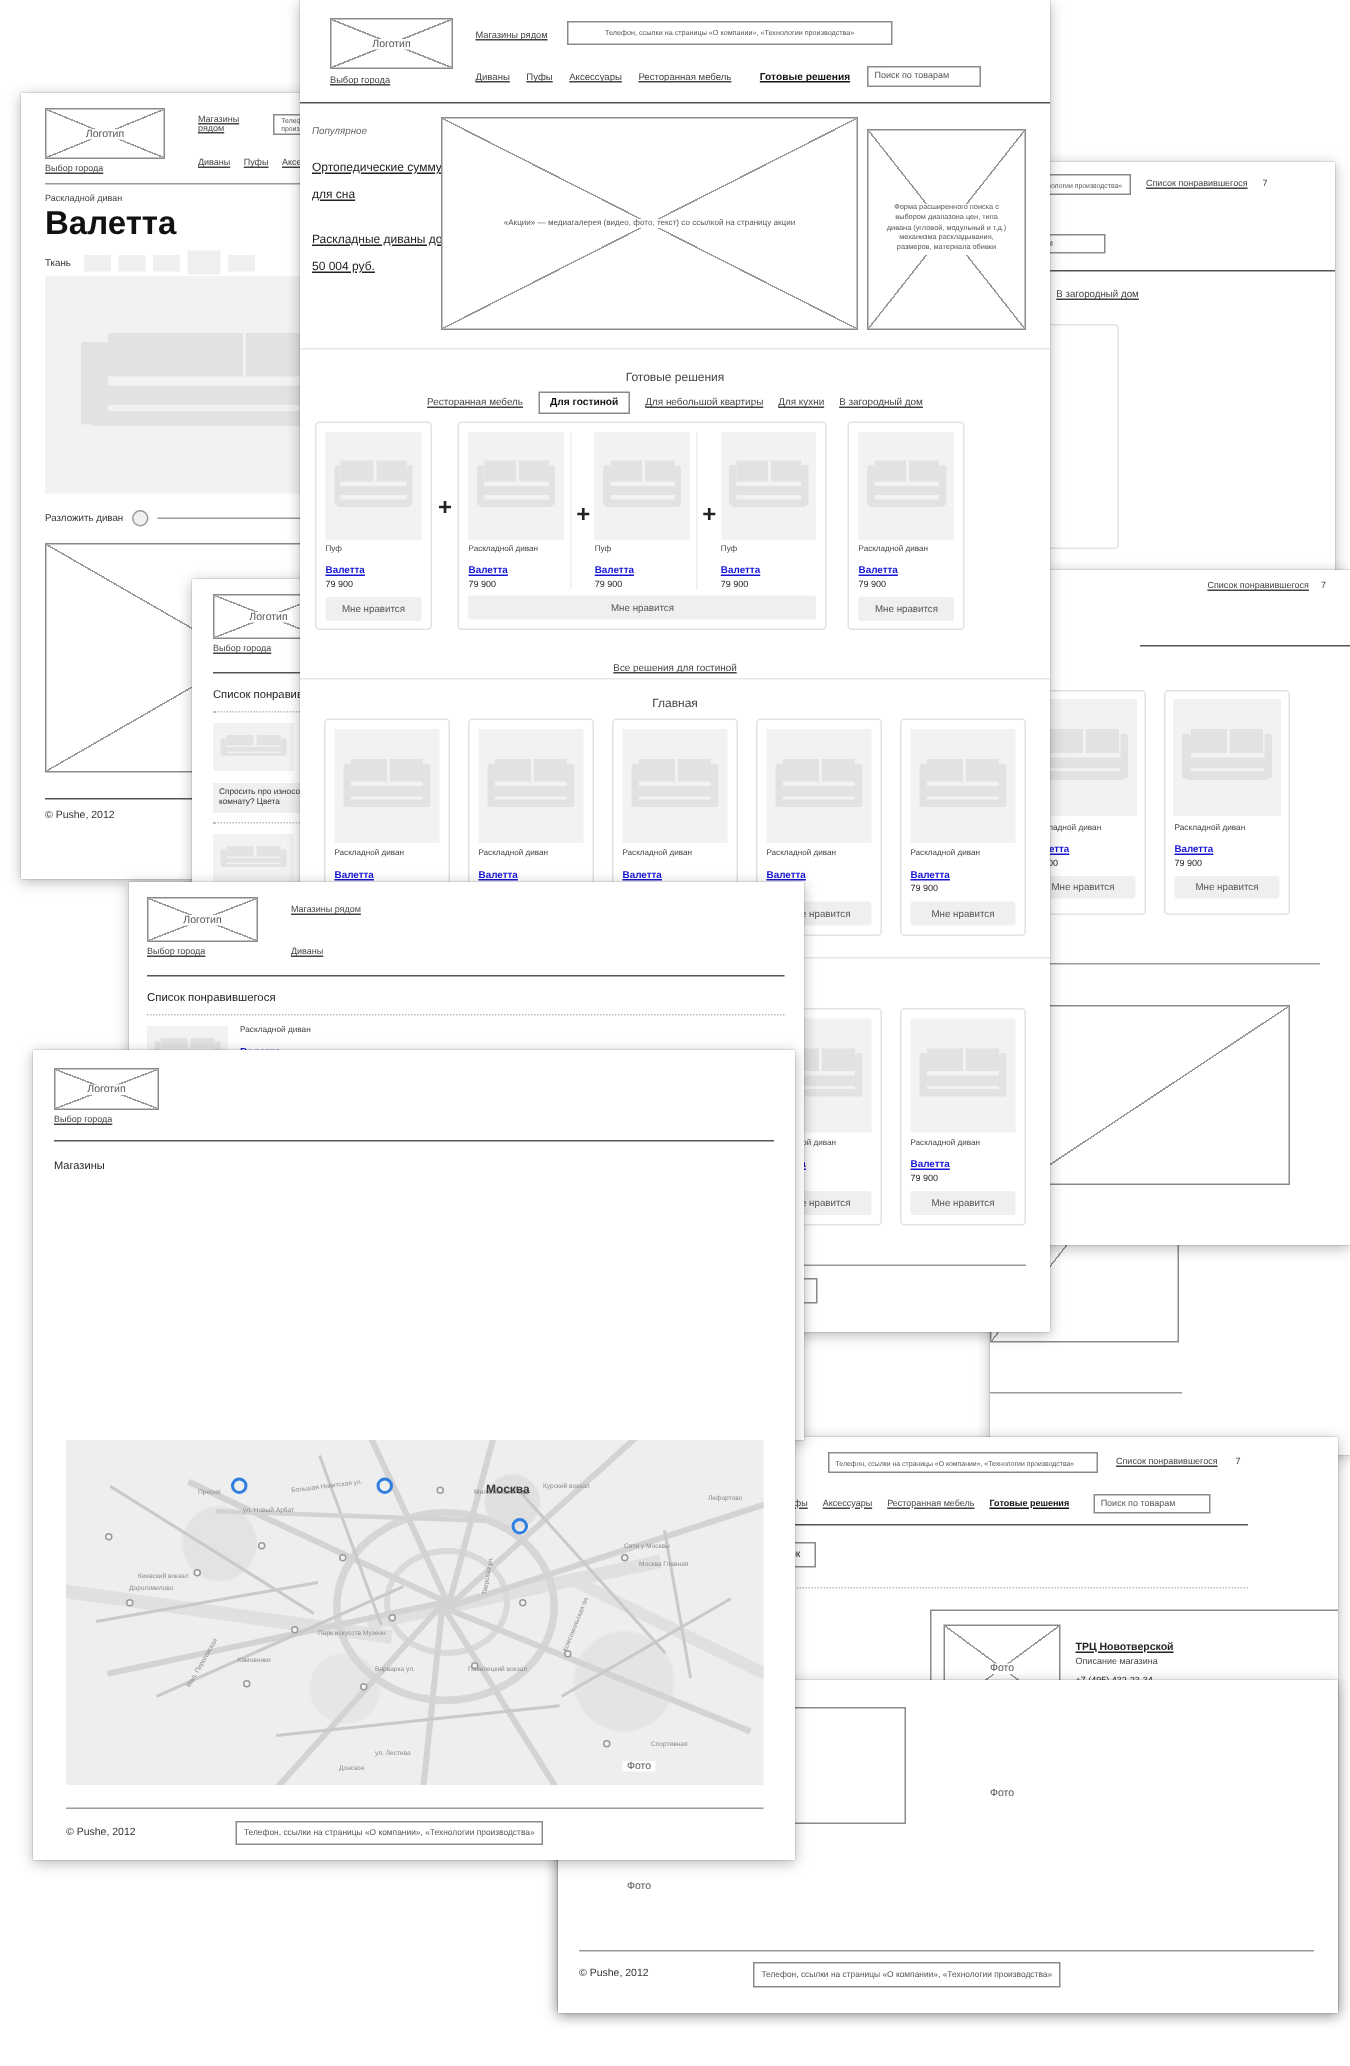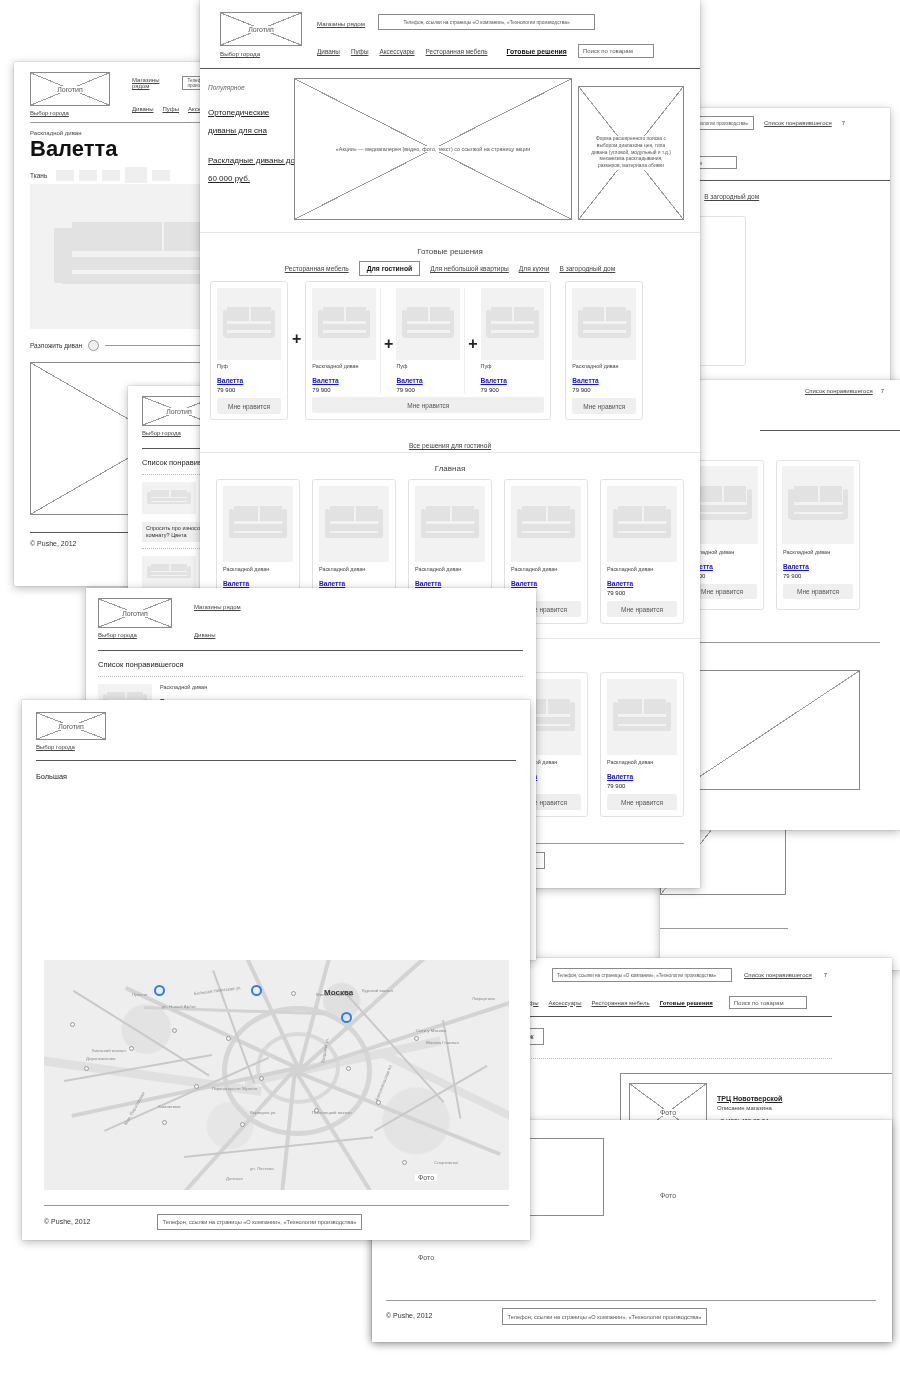--- a/index.html
+++ b/index.html
@@ -461,22 +461,22 @@
     <span class="lnk" style="font-size:6.4px;">Ресторанная мебель</span>
     <span style="font-size:6.8px;font-weight:bold;color:#111;text-decoration:underline;margin-left:8px;">Готовые решения</span>
   </div>
   <div class="field" style="position:absolute;left:378px;top:44px;width:76px;height:14px;">
     <span style="font-size:6px;color:#555;">Поиск по товарам</span>
   </div>
   <div class="rule2" style="position:absolute;left:0px;top:68px;width:500px;"></div>
 
   <div style="position:absolute;left:8px;top:84px;width:90px;">
     <div style="font-size:6.5px;color:#666;font-style:italic;">Популярное</div>
-    <div style="margin-top:10px;"><span class="lnk" style="font-size:8px;color:#222;line-height:1.35;">Ортопедические диваны для сна</span></div>
-    <div style="margin-top:12px;"><span class="lnk" style="font-size:8px;color:#222;line-height:1.35;">Раскладные диваны до 60 000 руб.</span></div>
+    <div style="margin-top:10px;"><span class="lnk" style="font-size:8px;color:#222;line-height:1.35;">Ортопедические сумму для сна</span></div>
+    <div style="margin-top:12px;"><span class="lnk" style="font-size:8px;color:#222;line-height:1.35;">Раскладные диваны до 50 004 руб.</span></div>
   </div>
 
   <div class="xbox" style="position:absolute;left:94px;top:78px;width:278px;height:142px;">
     <span style="font-size:5.4px;">«Акции» — медиагалерея (видео, фото, текст) со ссылкой на страницу акции</span>
   </div>
   <div class="xbox" style="position:absolute;left:378px;top:86px;width:106px;height:134px;padding:0 9px;">
     <span style="font-size:4.9px;line-height:1.35;">Форма расширенного поиска с выбором диапазона цен, типа дивана (угловой, модульный и т.д.) механизма раскладывания, размеров, материала обивки</span>
   </div>
 
   <div class="rule" style="position:absolute;left:0px;top:232px;width:500px;border-color:#e7e7e7;"></div>
@@ -826,21 +826,21 @@
     <span>Телефон, ссылки на страницы «О компании», «Технологии производства»</span>
   </div>
 </div>
 
 <div class="win" style="left:22px; top:700px; width:508px; height:540px;">
   <div class="xbox" style="position:absolute;left:14px;top:12px;width:70px;height:28px;">
     <span>Логотип</span>
   </div>
   <span class="lnk" style="position:absolute;left:14px;top:44px;font-size:6px;">Выбор города</span>
   <div class="rule2" style="position:absolute;left:14px;top:60px;width:480px;"></div>
-  <div style="position:absolute;left:14px;top:72px;font-size:7.4px;color:#222;">Большая</div>
+  <div style="position:absolute;left:14px;top:72px;font-size:7.4px;color:#222;">Магазины</div>
 
   <div class="map" style="position:absolute;left:22px;top:260px;width:465px;height:230px;">
     <div class="land"></div>
 
     <div class="river" style="left:-10px;top:95px;width:230px;height:9px;transform:rotate(8deg);"></div>
     <div class="river" style="left:200px;top:118px;width:200px;height:9px;transform:rotate(-12deg);"></div>
     <div class="river" style="left:340px;top:90px;width:160px;height:8px;transform:rotate(26deg);"></div>
 
     <div class="ring" style="left:178px;top:46px;width:150px;height:130px;"></div>
     <div class="ring2" style="left:212px;top:72px;width:84px;height:72px;"></div>

